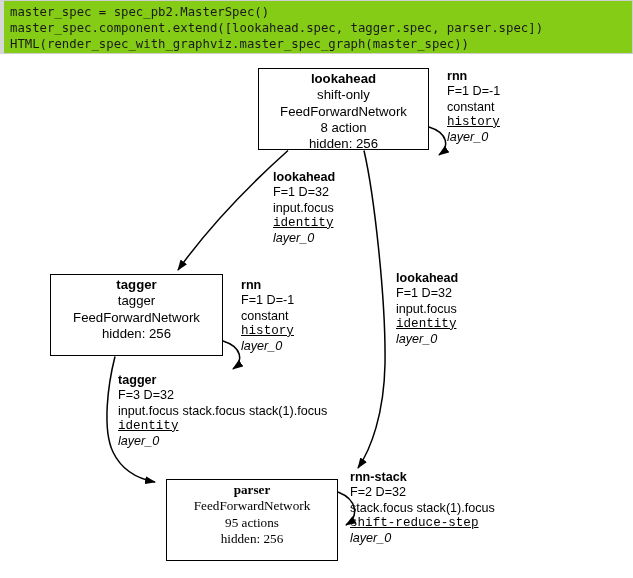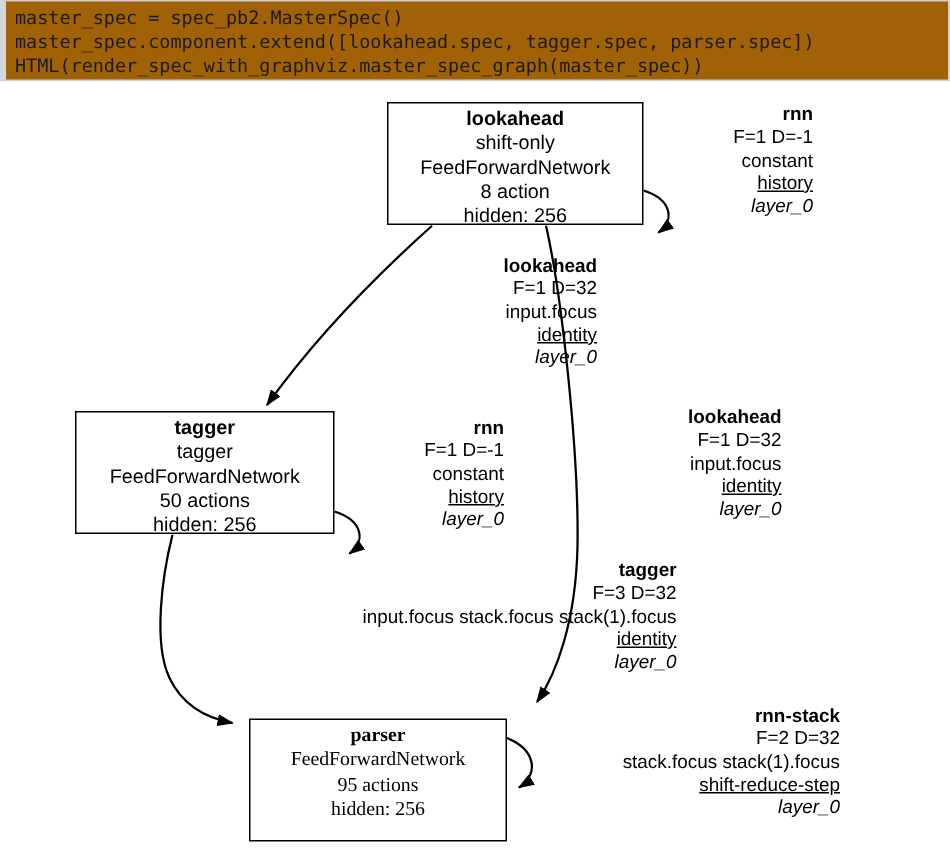--- a/index.html
+++ b/index.html
@@ -15,21 +15,21 @@
     position: relative;
   }
   
   #code-cell {
     position: absolute;
     left: 0;
     top: 0;
     width: 633px;
     height: 54px;
     box-sizing: border-box;
-    background: #a16207;
+    background: #84cc16;
     border: 1px solid #cfcfcf;
     border-left: 4px solid #d7d7d7;
     padding: 3px 0 0 6px;
   }
   #code-cell pre {
     margin: 0;
     font-family: "DejaVu Sans Mono", "Liberation Mono", monospace;
     font-size: 12.3px;
     line-height: 16.2px;
     color: #1a1a1a;
@@ -56,28 +56,28 @@
     background: #ffffff;
     text-align: center;
     font-size: 13.2px;
     line-height: 16.3px;
     color: #000000;
     padding-top: 2px;
   }
   .node .nm { font-weight: bold; }
   .elabel {
     position: absolute;
-    text-align: right;
+    text-align: left;
     font-size: 12.6px;
     line-height: 15.3px;
     color: #000000;
     white-space: nowrap;
   }
   .elabel .nm { font-weight: bold; }
-  .elabel .ul { text-decoration: underline; }
+  .elabel .ul { text-decoration: underline; font-family: Liberation Mono, monospace; }
   .elabel .it { font-style: italic; }
 </style>
 </head>
 <body>
 
 <div id="code-cell">
   <pre>master_spec = spec_pb2.MasterSpec()
 master_spec.component.extend([lookahead.spec, tagger.spec, parser.spec])
 HTML(render_spec_with_graphviz.master_spec_graph(master_spec))</pre>
 </div>
@@ -121,21 +121,20 @@
     <div>shift-only</div>
     <div>FeedForwardNetwork</div>
     <div>8 action</div>
     <div>hidden: 256</div>
   </div>
 
   <div class="node" style="left:14px; top:220px; width:173px; height:82px;">
     <div class="nm">tagger</div>
     <div>tagger</div>
     <div>FeedForwardNetwork</div>
-    <div>50 actions</div>
     <div>hidden: 256</div>
   </div>
 
   <div class="node" style="left:130px; top:425px; width:172px; height:82px;font-family:Liberation Serif, serif;">
     <div class="nm">parser</div>
     <div>FeedForwardNetwork</div>
     <div>95 actions</div>
     <div>hidden: 256</div>
   </div>
 

